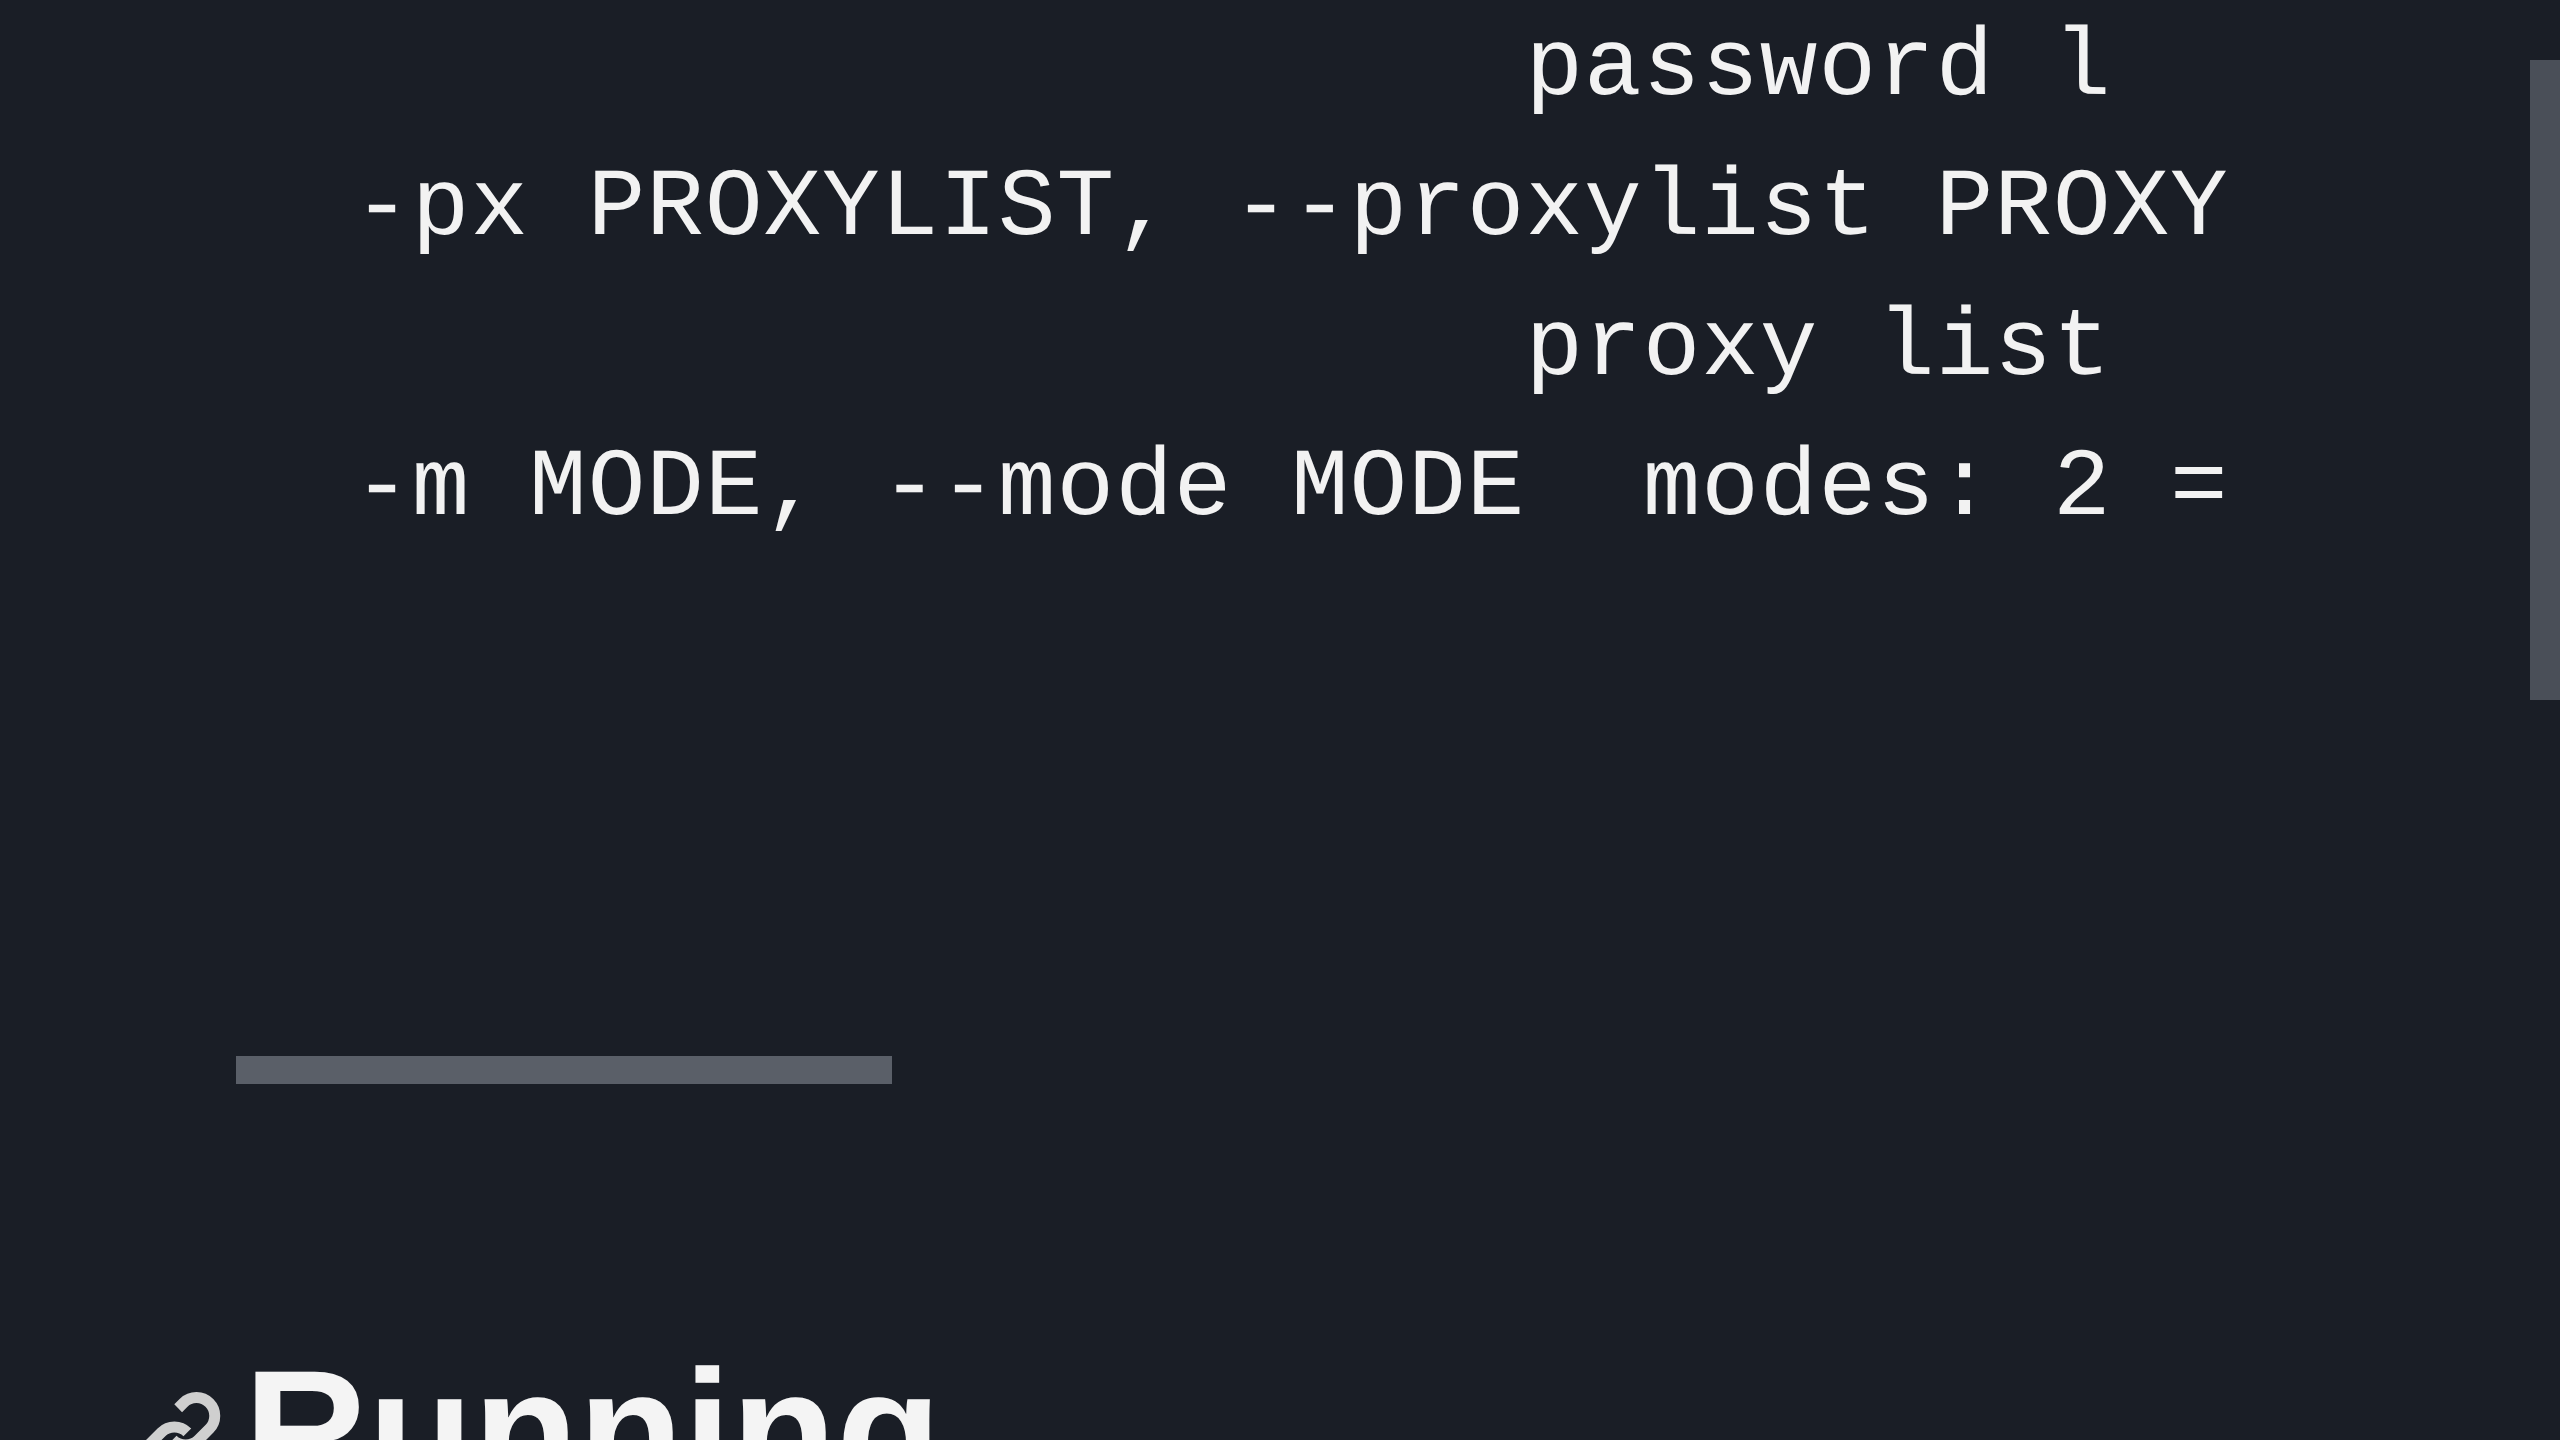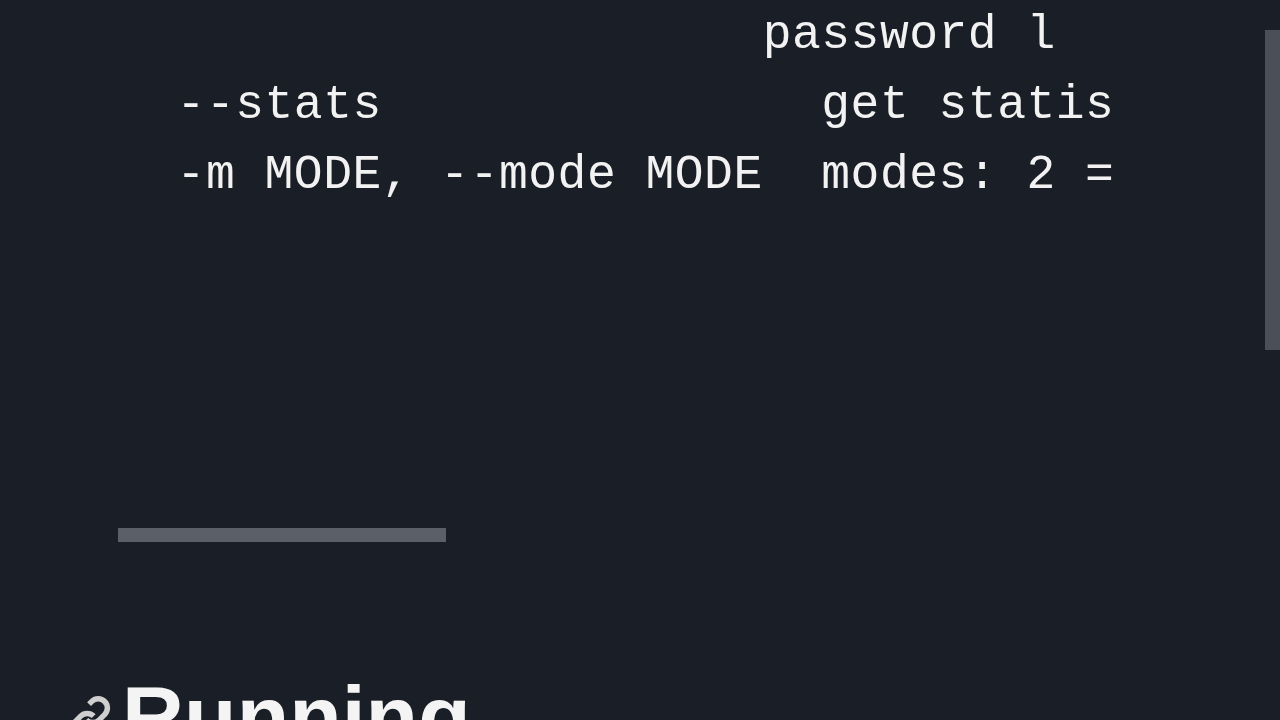--- a/index.html
+++ b/index.html
@@ -85,21 +85,22 @@
       color: #f4f4f4;
     }
   </style>
 </head>
 <body>
 
 <div class="page">
 
   <div class="codeblock">
     <div class="line">                      password l</div>
-    <div class="line">  --stats               get statis</div>
+    <div class="line">  -px PROXYLIST, --proxylist PROXY</div>
+    <div class="line">                      proxy list</div>
     <div class="line">  -m MODE, --mode MODE  modes: 2 =</div>
   </div>
 
   <div class="h-scrollbar"></div>
 
   <div class="v-scrollbar-track">
     <div class="v-scrollbar-thumb"></div>
   </div>
 
   <span class="link-icon">

